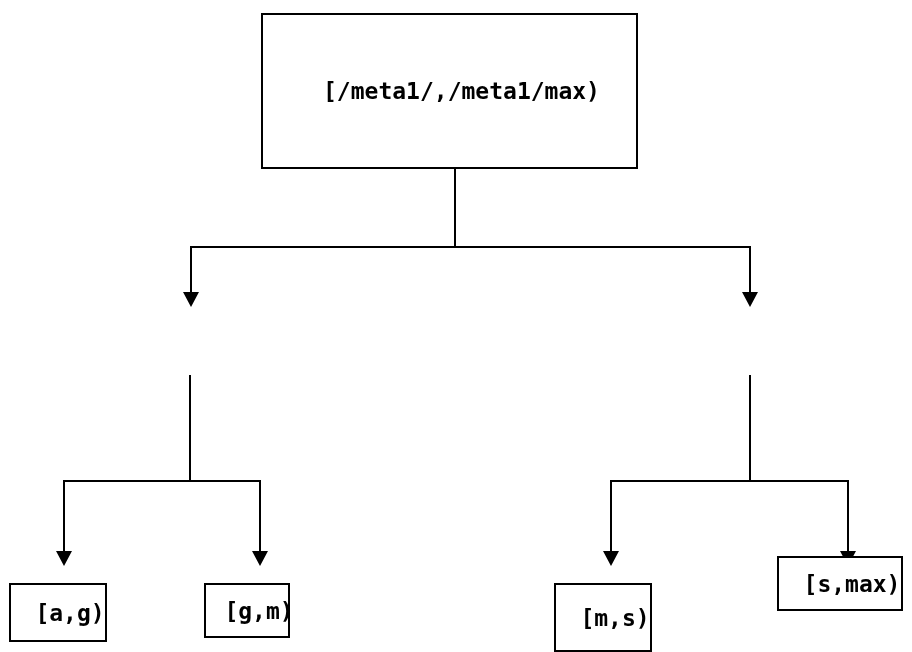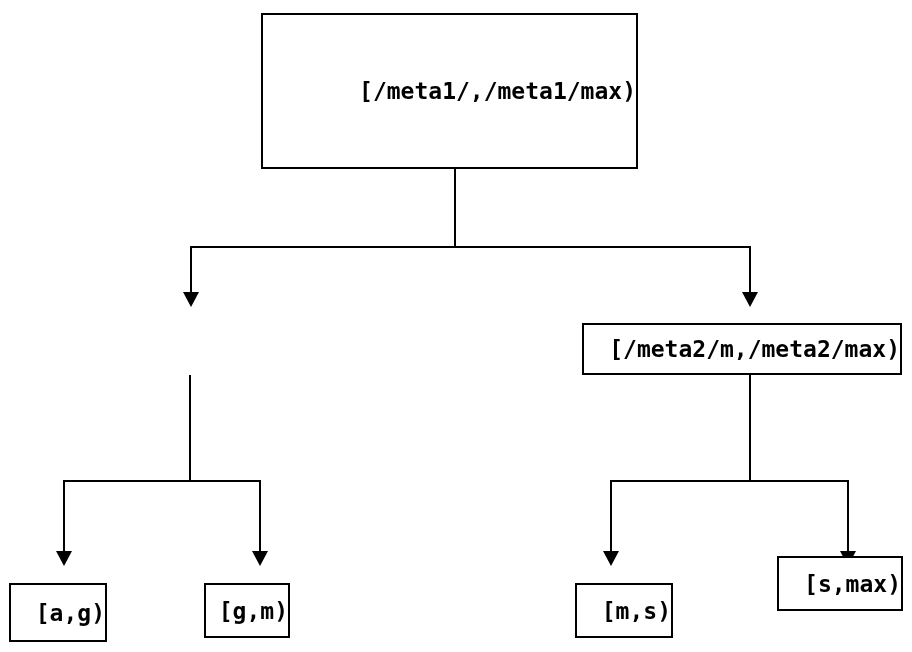--- a/index.html
+++ b/index.html
@@ -31,36 +31,36 @@
     fill: #000000;
     stroke: none;
   }
   .node {
     position: absolute;
     box-sizing: border-box;
     border: 2px solid #000000;
     background: #ffffff;
     display: flex;
     align-items: center;
-    justify-content: flex-end;
+    justify-content: center;
     padding-left: 24px;
   }
   .node-label {
     font-family: "DejaVu Sans Mono", monospace;
     font-size: 23px;
     font-weight: bold;
     color: #000000;
     white-space: nowrap;
   }
   .node-root      { left: 261px; top: 13px;  width: 377px; height: 156px; }
   .node-mid-left  { left: 22px;  top: 323px; width: 322px; height: 52px;  }
   .node-mid-right { left: 582px; top: 323px; width: 320px; height: 52px;  }
   .node-leaf-ag   { left: 9px;   top: 583px; width: 98px;  height: 59px;  }
   .node-leaf-gm   { left: 204px; top: 583px; width: 86px;  height: 55px;  }
-  .node-leaf-ms   { left: 575px; top: 583px; width: 98px;  height: 55px;  }
+  .node-leaf-ms   { left: 554px; top: 583px; width: 98px;  height: 69px;  }
   .node-leaf-smax { left: 777px; top: 556px; width: 126px; height: 55px;  }
 </style>
 </head>
 <body>
 
 <div class="canvas">
 
   <svg class="edges-layer" width="912" height="652" viewBox="0 0 912 652" xmlns="http://www.w3.org/2000/svg">
     <g>
       <path class="edge-path" d="M455 169 V247 H191 V293"></path>
@@ -86,23 +86,20 @@
       <path class="edge-path" d="M750 375 V481 H848 V552"></path>
       <polygon class="arrowhead" points="840,551 856,551 848,566"></polygon>
     </g>
   </svg>
 
   <div class="node node-root">
     <span class="node-label">[/meta1/,/meta1/max)</span>
   </div>
 
 
-  <div class="node node-mid-right">
-    <span class="node-label">[/meta2/m,/meta2/max)</span>
-  </div>
 
   <div class="node node-leaf-ag">
     <span class="node-label">[a,g)</span>
   </div>
 
   <div class="node node-leaf-gm">
     <span class="node-label">[g,m)</span>
   </div>
 
   <div class="node node-leaf-ms">

